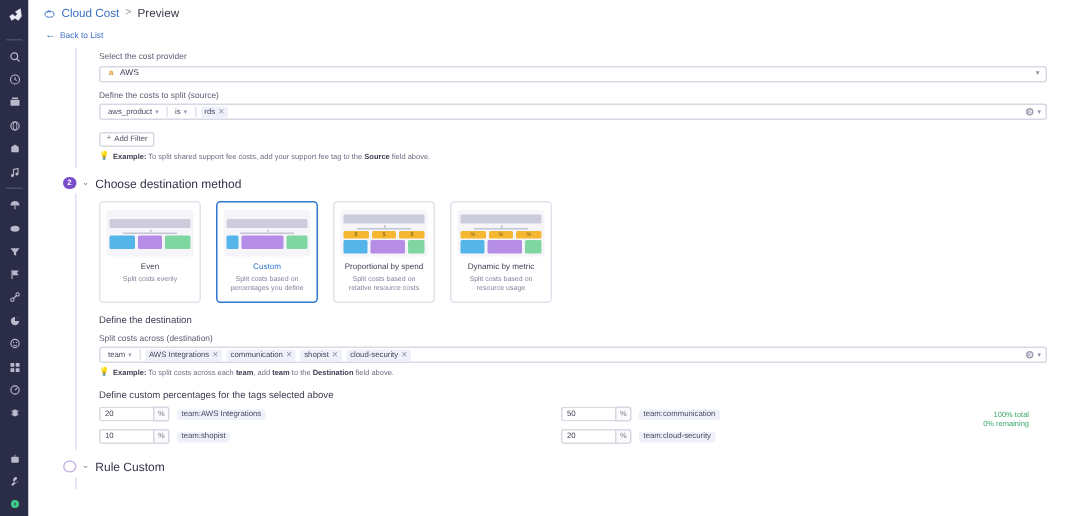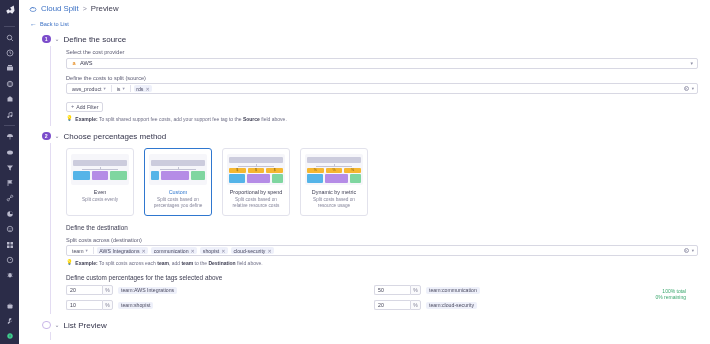--- a/index.html
+++ b/index.html
@@ -321,36 +321,31 @@
 
   <div class="main">
 
     <div class="crumbbar">
       <span class="crumb-icon">
         <svg viewBox="0 0 16 16">
             <ellipse cx="8" cy="9" rx="6" ry="4" fill="none" stroke="#3b70c4" stroke-width="1.3"></ellipse>
             <path d="M5 7 L7 4 L9 7" stroke="#3b70c4" stroke-width="1.2" fill="none"></path>
           </svg>
       </span>
-      <span class="crumb-link">Cloud Split</span>
+      <span class="crumb-link">Cloud Cost</span>
       <span class="crumb-sep">&gt;</span>
       <span class="crumb-cur">Preview</span>
     </div>
 
     <div class="backrow">
       <span class="back-arrow">←</span>
       <span class="back-label">Back to List</span>
     </div>
 
     <div class="section" style="margin-top:2px;">
-      <div class="sec-head">
-        <span class="step">1</span>
-        <span class="chev">⌄</span>
-        <span class="sec-title">Define the source</span>
-      </div>
       <div class="sec-body" style="padding-top:3px;padding-bottom:4px;">
         <span class="flabel">Select the cost provider</span>
         <div class="field">
           <span class="aws-ico">a</span>
           <span class="val">AWS</span>
           <span class="chev-sm">▾</span>
         </div>
 
         <span class="flabel" style="margin-top:6px;">Define the costs to split (source)</span>
         <div class="filterbar">
@@ -383,21 +378,21 @@
           <span class="bulb">💡</span>
           <span class="txt"><b>Example:</b><span> To split shared support fee costs, add your support fee tag to the </span><b>Source</b><span> field above.</span></span>
         </div>
       </div>
     </div>
 
     <div class="section" style="margin-top:3px;">
       <div class="sec-head">
         <span class="step">2</span>
         <span class="chev">⌄</span>
-        <span class="sec-title">Choose percentages method</span>
+        <span class="sec-title">Choose destination method</span>
       </div>
       <div class="sec-body" style="padding-top:2px;padding-bottom:4px;">
 
         <div class="cards">
 
           <div class="card">
             <div class="viz">
               <div class="viz-in">
                 <div class="top-bar"></div>
                 <div class="connector"></div>
@@ -543,19 +538,19 @@
           </div>
         </div>
 
       </div>
     </div>
 
     <div class="section" style="margin-top:4px;">
       <div class="sec-head">
         <span class="step ghost"></span>
         <span class="chev">⌄</span>
-        <span class="sec-title">List Preview</span>
+        <span class="sec-title">Rule Custom</span>
       </div>
       <div class="sec-body" style="height:8px;"></div>
     </div>
 
   </div>
 </div>
 
 </body></html>

